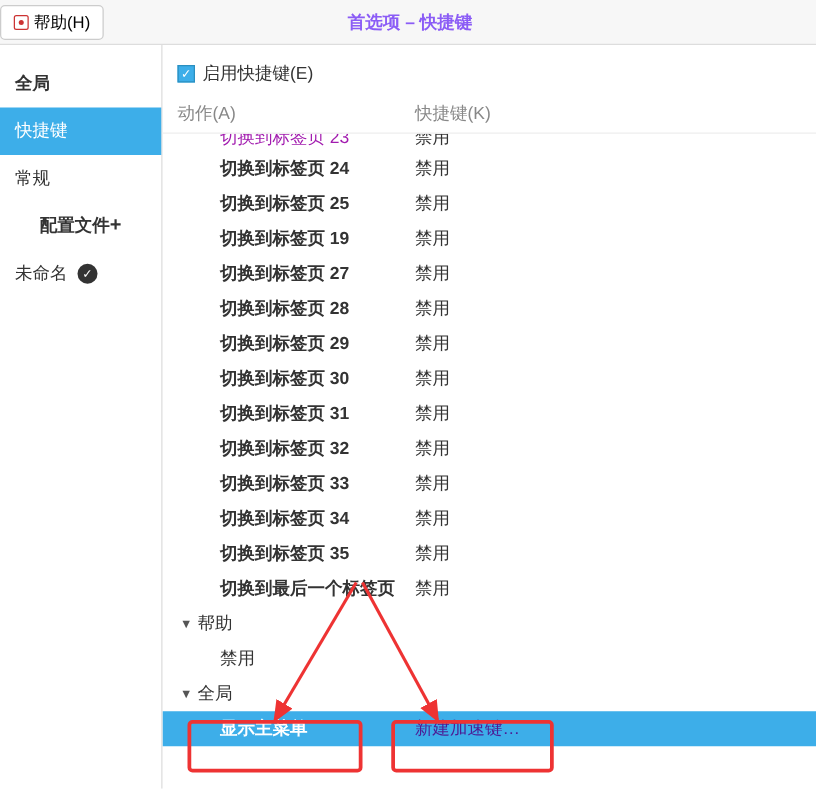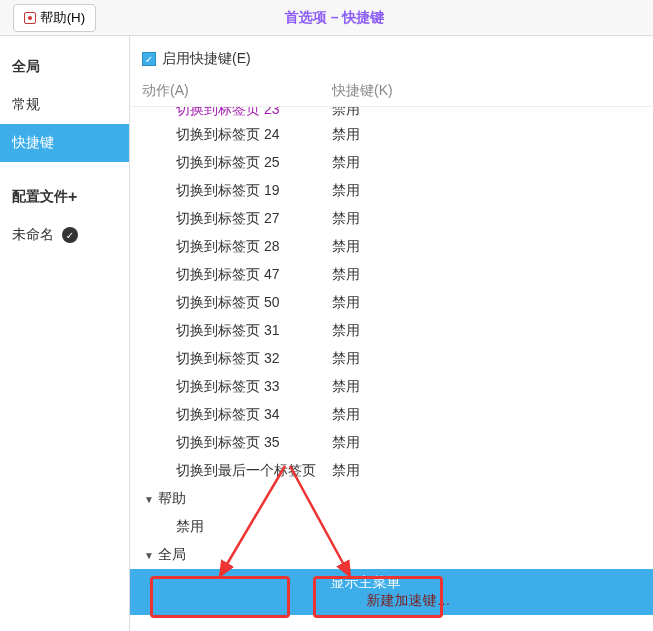--- a/index.html
+++ b/index.html
@@ -1,67 +1,67 @@
 <!DOCTYPE html>
 <html><head>
 <meta charset="utf-8">
 <style>
 * { box-sizing: border-box; margin: 0; padding: 0; }
 body { font-family: sans-serif; font-size: 14px; color: #333; background: #fff; width: 653px; height: 631px; overflow: hidden; position: relative; }
 .titlebar { height: 36px; display: flex; align-items: center; background: #f7f7f7; border-bottom: 1px solid #ddd; }
-.help-btn { margin-left: 13px; background: #fff; border: 1px solid #ccc; border-radius: 4px; padding: 4px 10px; display: flex; align-items: center; gap: 4px; cursor: pointer; }
+.help-btn { margin-left: 0; background: #fff; border: 1px solid #ccc; border-radius: 4px; padding: 4px 10px; display: flex; align-items: center; gap: 4px; cursor: pointer; }
 .help-icon { width: 12px; height: 12px; border: 1px solid #c33; border-radius: 2px; display: inline-block; position: relative; }
 .help-icon::after { content: ""; position: absolute; width: 4px; height: 4px; background: #c33; border-radius: 50%; top: 3px; left: 3px; }
 .window-title { flex: 1; text-align: center; font-weight: bold; color: #8b5cf6; }
 .content { display: flex; height: 595px; }
 .sidebar { width: 130px; border-right: 1px solid #ddd; padding-top: 12px; }
 .side-section { padding: 10px 12px; font-weight: bold; }
 .side-item { padding: 10px 12px; cursor: pointer; }
 .side-item.active { background: #3daee9; color: #fff; }
-.side-config { padding: 10px 12px; font-weight: bold; display: flex; justify-content: flex-start; align-items: center; margin-top: 16px; }
+.side-config { padding: 10px 12px; font-weight: bold; display: flex; justify-content: center; align-items: center; }
 .plus { font-size: 16px; cursor: pointer; }
 .side-profile { padding: 10px 12px; display: flex; align-items: center; gap: 8px; }
 .check-circle { width: 16px; height: 16px; background: #333; border-radius: 50%; display: inline-flex; align-items: center; justify-content: center; color: #fff; font-size: 10px; }
 .main { flex: 1; display: flex; flex-direction: column; }
 .enable-row { padding: 14px 12px 8px; display: flex; align-items: center; gap: 6px; }
 .chk { width: 14px; height: 14px; background: #3daee9; border: 1px solid #2a8fc0; display: inline-flex; align-items: center; justify-content: center; color: #fff; font-size: 10px; }
 .table-head { display: flex; padding: 6px 12px; color: #888; border-bottom: 1px solid #eee; }
 .col-action { width: 190px; }
 .col-key { flex: 1; }
 .table-body { flex: 1; overflow: hidden; position: relative; }
 .row { display: flex; padding: 5px 12px 5px 46px; align-items: center; cursor: pointer; }
-.row .col-action { width: 156px; }
+.row .col-action { width: 156px; font-weight: bold; }
 .partial-row { display: flex; padding: 0 12px 2px 46px; align-items: flex-end; height: 14px; overflow: hidden; }
 .partial-row .col-action { width: 156px; color: #a21caf; }
 .group-row { display: flex; padding: 5px 12px 5px 14px; align-items: center; gap: 4px; }
 .tri { font-size: 10px; color: #555; }
-.row.selected { background: #3daee9; color: #fff; flex-direction: column; }
-.row.selected .col-key { color: #7f1d1d; }
+.row.selected { background: #3daee9; color: #fff; }
+.row.selected .col-key { color: #4c1d95; }
 .highlight-box { position: absolute; border: 3px solid #e33; pointer-events: none; }
 .hb1 { left: 150px; top: 576px; width: 140px; height: 42px; border-radius: 4px; }
 .hb2 { left: 313px; top: 576px; width: 130px; height: 42px; border-radius: 4px; }
 svg.arrows { position: absolute; left: 130px; top: 36px; pointer-events: none; }
 </style>
 </head>
 <body>
 
 <div class="titlebar">
   <button class="help-btn">
     <span class="help-icon"></span>
     <span>帮助(H)</span>
   </button>
   <div class="window-title">首选项 – 快捷键</div>
   <div style="width:80px"></div>
 </div>
 
 <div class="content">
   <div class="sidebar">
     <div class="side-section">全局</div>
+    <div class="side-item active">快捷键</div>
     <div class="side-item">常规</div>
-    <div class="side-item active">快捷键</div>
     <div class="side-config">
       <span>配置文件</span>
       <span class="plus">+</span>
     </div>
     <div class="side-profile">
       <span>未命名</span>
       <span class="check-circle">✓</span>
     </div>
   </div>
 
@@ -93,25 +93,25 @@
         </div>
         <div class="row">
           <div class="col-action">切换到标签页 27</div>
           <div class="col-key">禁用</div>
         </div>
         <div class="row">
           <div class="col-action">切换到标签页 28</div>
           <div class="col-key">禁用</div>
         </div>
         <div class="row">
-          <div class="col-action">切换到标签页 47</div>
+          <div class="col-action">切换到标签页 29</div>
           <div class="col-key">禁用</div>
         </div>
         <div class="row">
-          <div class="col-action">切换到标签页 50</div>
+          <div class="col-action">切换到标签页 30</div>
           <div class="col-key">禁用</div>
         </div>
         <div class="row">
           <div class="col-action">切换到标签页 31</div>
           <div class="col-key">禁用</div>
         </div>
         <div class="row">
           <div class="col-action">切换到标签页 32</div>
           <div class="col-key">禁用</div>
         </div>

